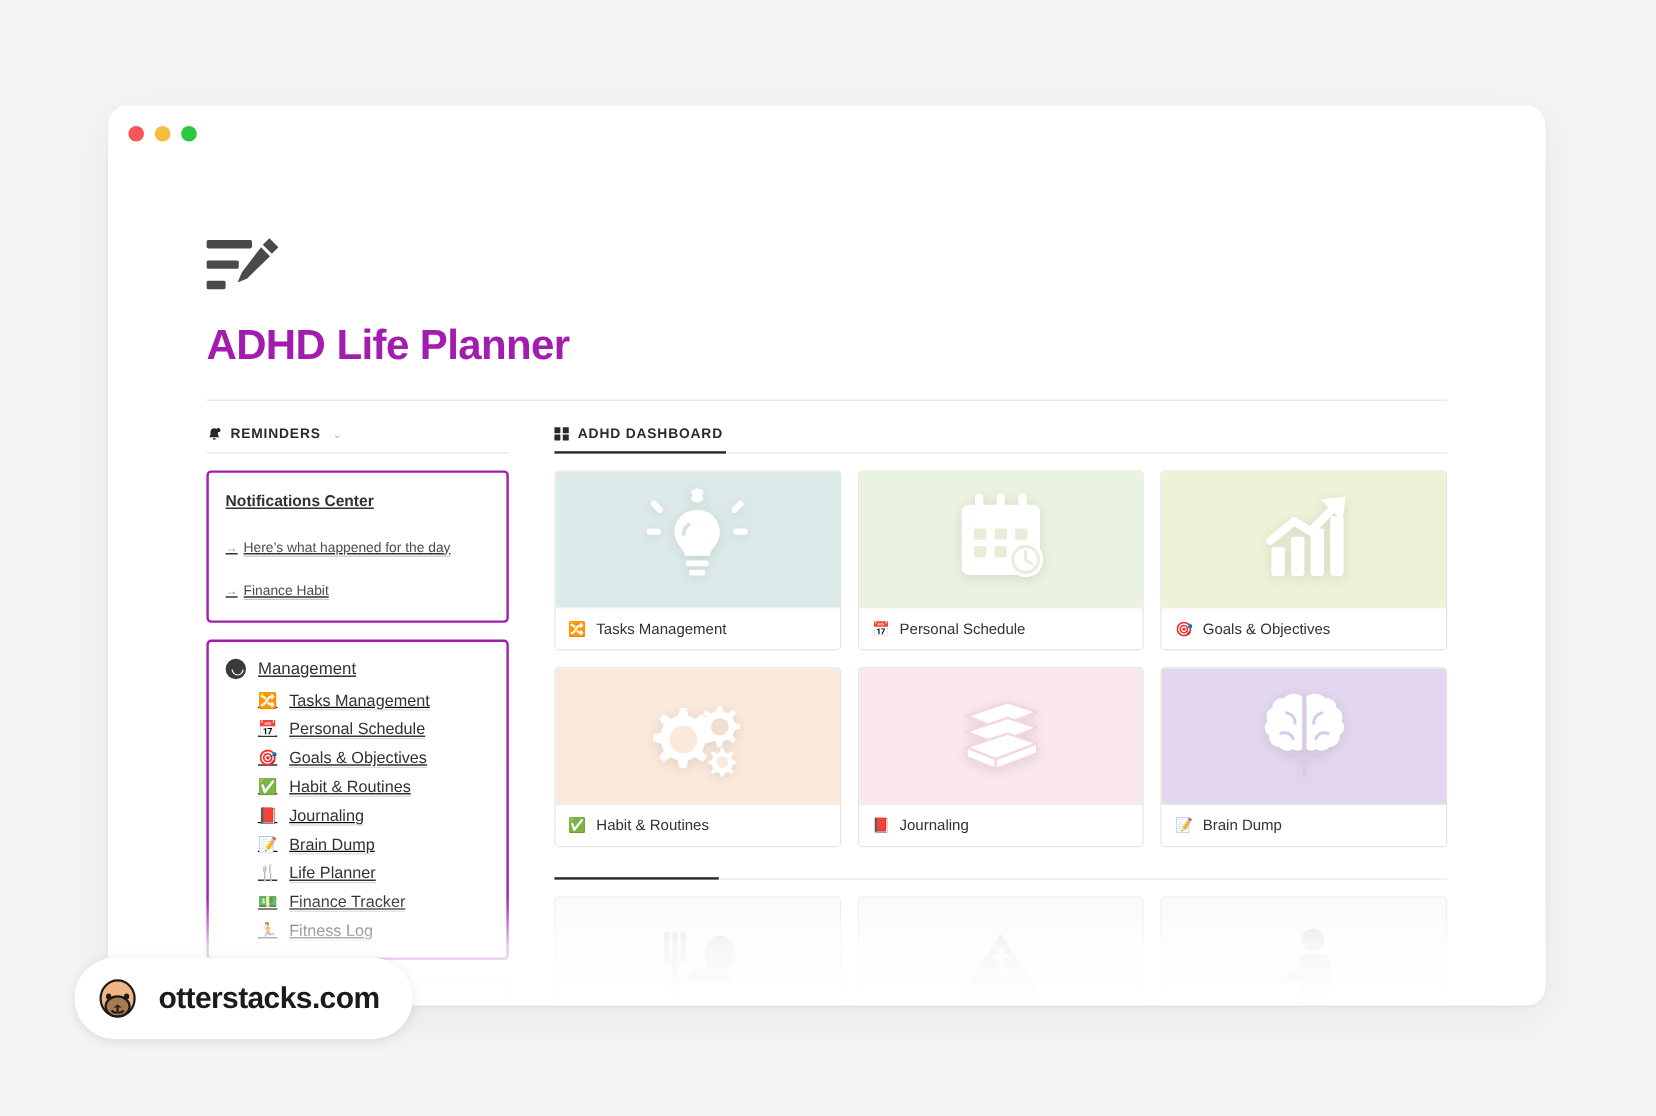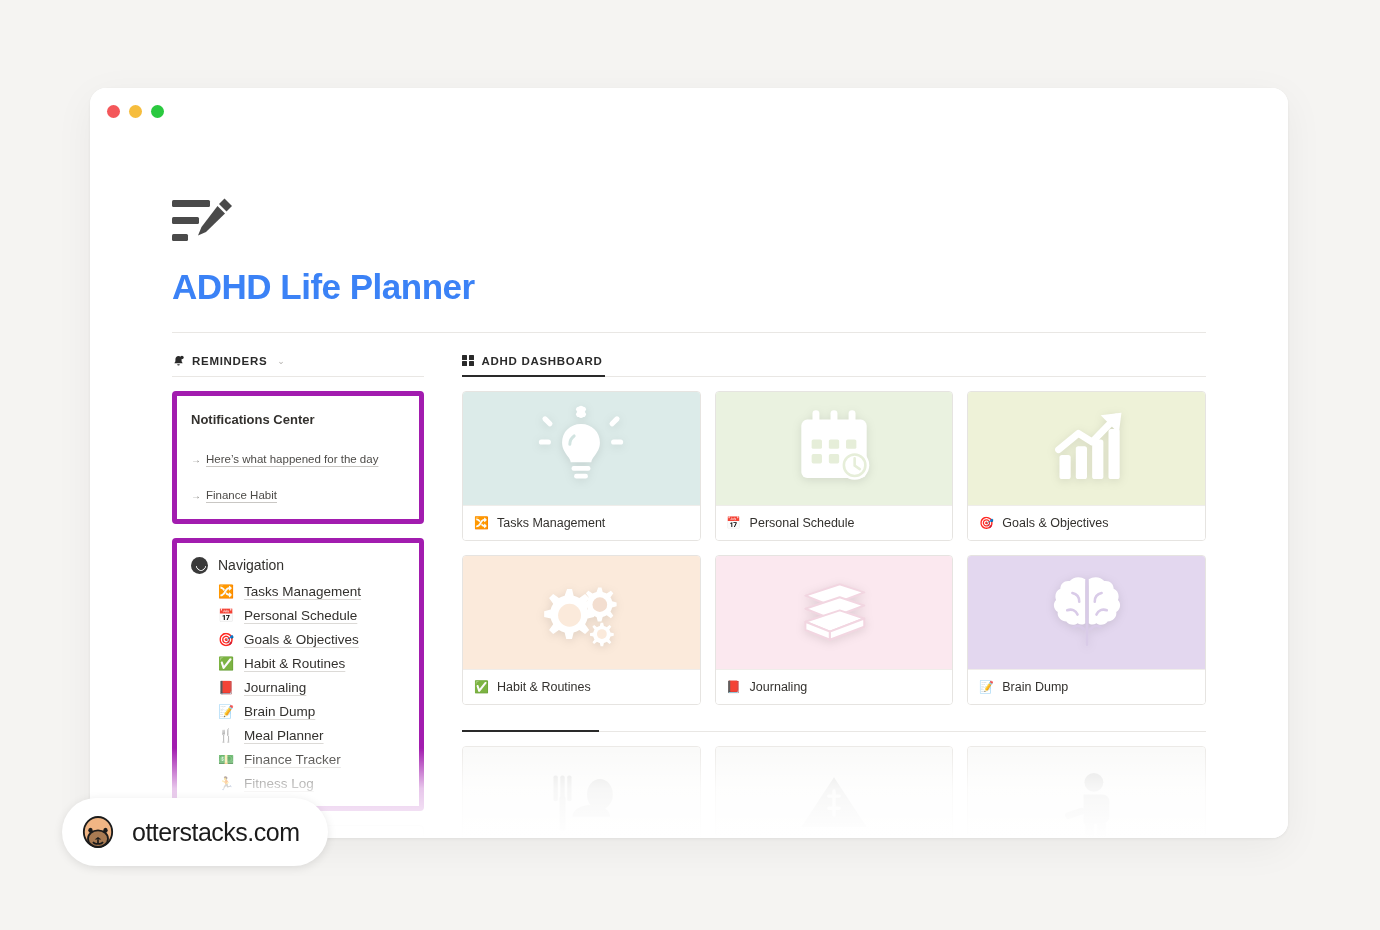--- a/index.html
+++ b/index.html
@@ -59,21 +59,21 @@
   }
 
   #doc-icon {
     width: 64px; height: 50px;
     margin-bottom: 16px;
   }
 
   #page-title {
     font-size: 35px;
     font-weight: bold;
-    color: #3b82f6;
+    color: #a21caf;
     letter-spacing: -0.5px;
     line-height: 1.1;
   }
 
   #title-divider {
     margin: 25px 82px 0 82px;
     height: 1px;
     background: #e9e7e4;
   }
 
@@ -105,24 +105,25 @@
     color: #b3b1ae;
     margin-left: 3px;
   }
   .head-rule {
     height: 1px;
     background: #e9e7e4;
     margin-bottom: 14px;
   }
 
   .panel {
-    border: 5px solid #a21caf;
+    border: 2px solid #a21caf;
     border-radius: 4px;
     background: #fff;
     padding: 16px 14px 18px 14px;
+    text-decoration: underline;
   }
   .panel + .panel { margin-top: 14px; }
 
   .panel-title {
     font-size: 13px;
     font-weight: bold;
     color: #33312e;
     margin-bottom: 26px;
   }
 
@@ -302,21 +303,21 @@
     display: flex;
     align-items: center;
     gap: 14px;
     padding: 0 28px 0 16px;
     background: #ffffff;
     border-radius: 34px;
     box-shadow: 0 2px 10px rgba(0,0,0,0.10);
   }
   #watermark-text {
     font-size: 25px;
-    font-weight: normal;
+    font-weight: bold;
     color: #1b1b1b;
     letter-spacing: -0.5px;
   }
 </style>
 </head>
 <body>
 
 <div id="app-window">
 
   <div id="window-chrome">
@@ -364,21 +365,21 @@
           </div>
           <div class="link-row">
             <span class="link-arrow">→</span>
             <span class="link-text">Finance Habit</span>
           </div>
         </div>
 
         <div class="panel" id="nav-panel">
           <div class="nav-head">
             <span class="compass"></span>
-            <span class="nav-head-label">Navigation</span>
+            <span class="nav-head-label">Management</span>
           </div>
 
           <div class="nav-item">
             <span class="nav-emoji">🔀</span>
             <span class="nav-label">Tasks Management</span>
           </div>
           <div class="nav-item">
             <span class="nav-emoji">📅</span>
             <span class="nav-label">Personal Schedule</span>
           </div>
@@ -393,21 +394,21 @@
           <div class="nav-item">
             <span class="nav-emoji">📕</span>
             <span class="nav-label">Journaling</span>
           </div>
           <div class="nav-item">
             <span class="nav-emoji">📝</span>
             <span class="nav-label">Brain Dump</span>
           </div>
           <div class="nav-item">
             <span class="nav-emoji">🍴</span>
-            <span class="nav-label">Meal Planner</span>
+            <span class="nav-label">Life Planner</span>
           </div>
           <div class="nav-item">
             <span class="nav-emoji">💵</span>
             <span class="nav-label">Finance Tracker</span>
           </div>
           <div class="nav-item">
             <span class="nav-emoji">🏃</span>
             <span class="nav-label">Fitness Log</span>
           </div>
         </div>

